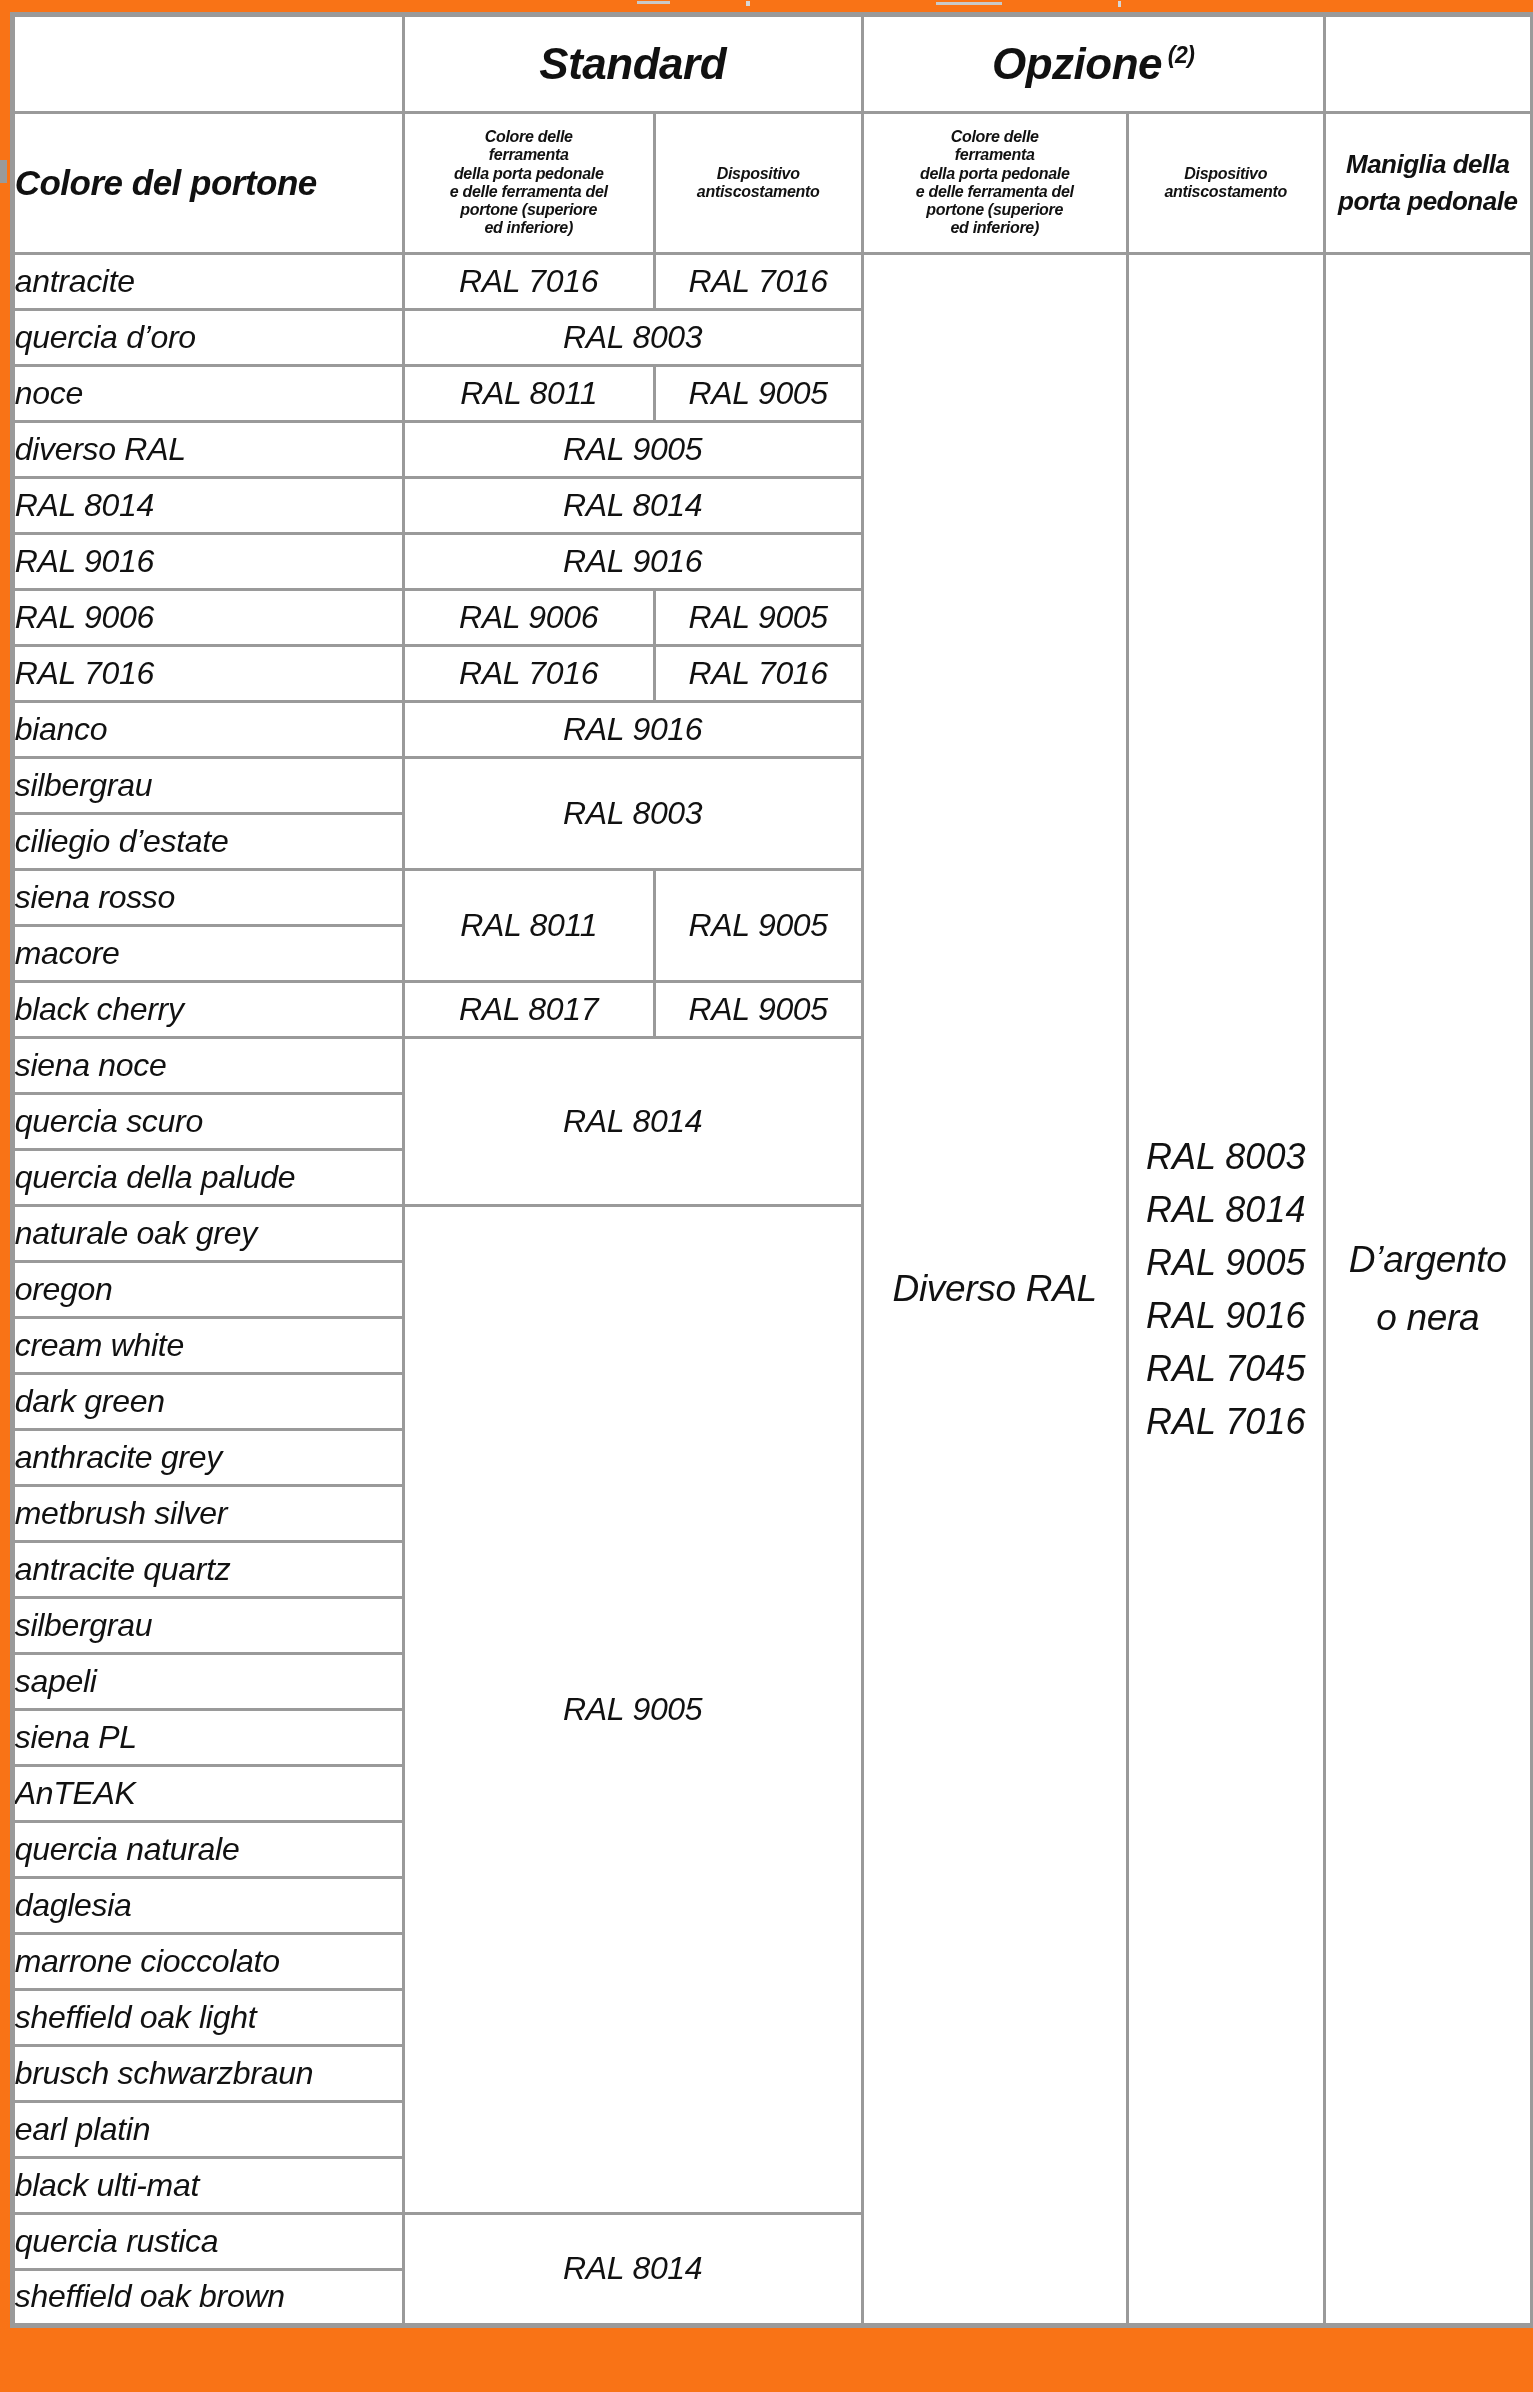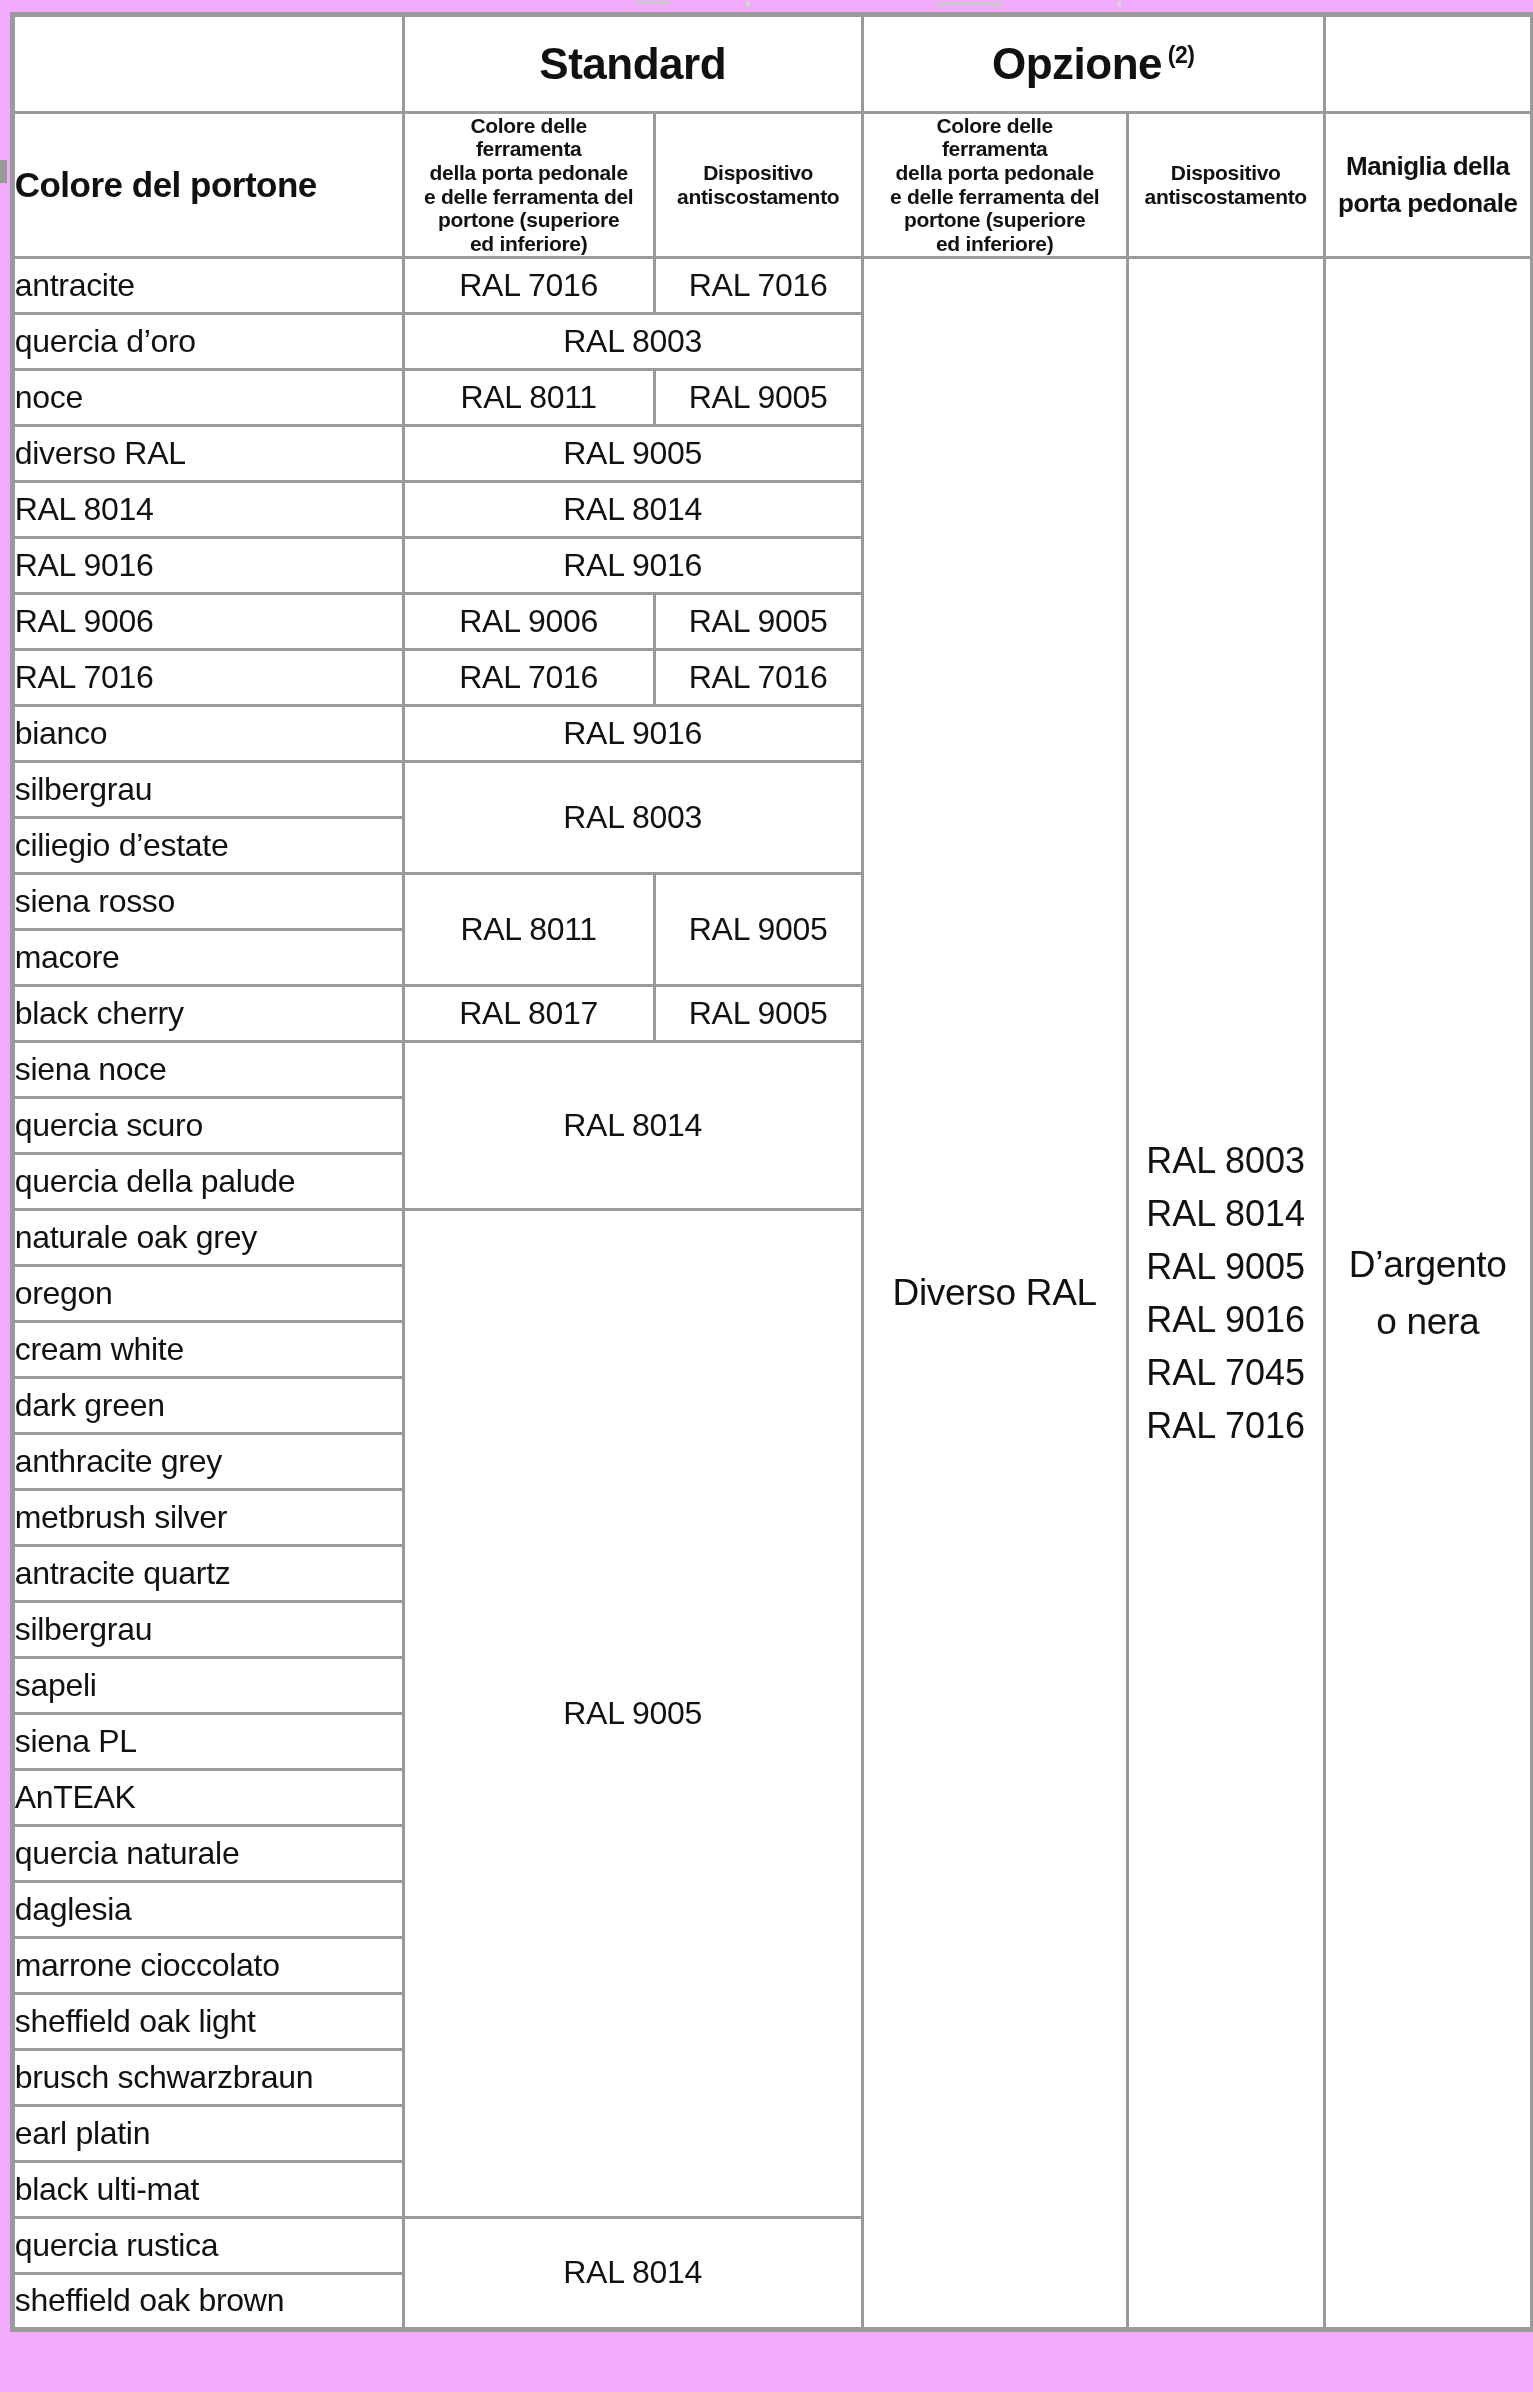--- a/index.html
+++ b/index.html
@@ -6,22 +6,23 @@
     margin: 0;
     padding: 0;
     background: #ffffff;
     font-family: "Liberation Sans", sans-serif;
     color: #111111;
   }
   .page {
     position: relative;
     width: 1533px;
     height: 2393px;
-    background: #f0abfc;
+    background: #f97316;
     overflow: hidden;
+    font-style: italic;
   }
   
   .artifact { position: absolute; }
   .f1 { left: 637px;  top: 1px;   width: 33px; height: 2.9px;  background: #c9c9c9; }
   .f2 { left: 746px;  top: 1px;   width: 3.9px;  height: 4.9px;  background: #d6d6d6; }
   .f3 { left: 936px;  top: 1.9px;   width: 66px; height: 2.9px;  background: #c9c9c9; }
   .f4 { left: 1118px; top: 1px;   width: 2.9px;  height: 5.8px;  background: #d6d6d6; }
   .f5 { left: 0px;    top: 160px; width: 6.8px;  height: 23px; background: #9a9a9a; }
   .f6 { left: 54px;   top: 175px; width: 1.9px;  height: 27px; background: #f2a977; }
 
@@ -64,21 +65,21 @@
   .th-portone {
     font-weight: bold;
     font-size: 35px;
     text-align: left;
     padding-left: 11.6px;
     letter-spacing: -0.5px;
     margin-left: 32px;
   }
   .th-sub {
     font-weight: bold;
-    font-size: 21px;
+    font-size: 16px;
     line-height: 1.13;
     text-align: center;
     white-space: pre-line;
     letter-spacing: -0.3px;
   }
   .th-maniglia {
     font-weight: bold;
     font-size: 26px;
     line-height: 1.4;
     text-align: center;

